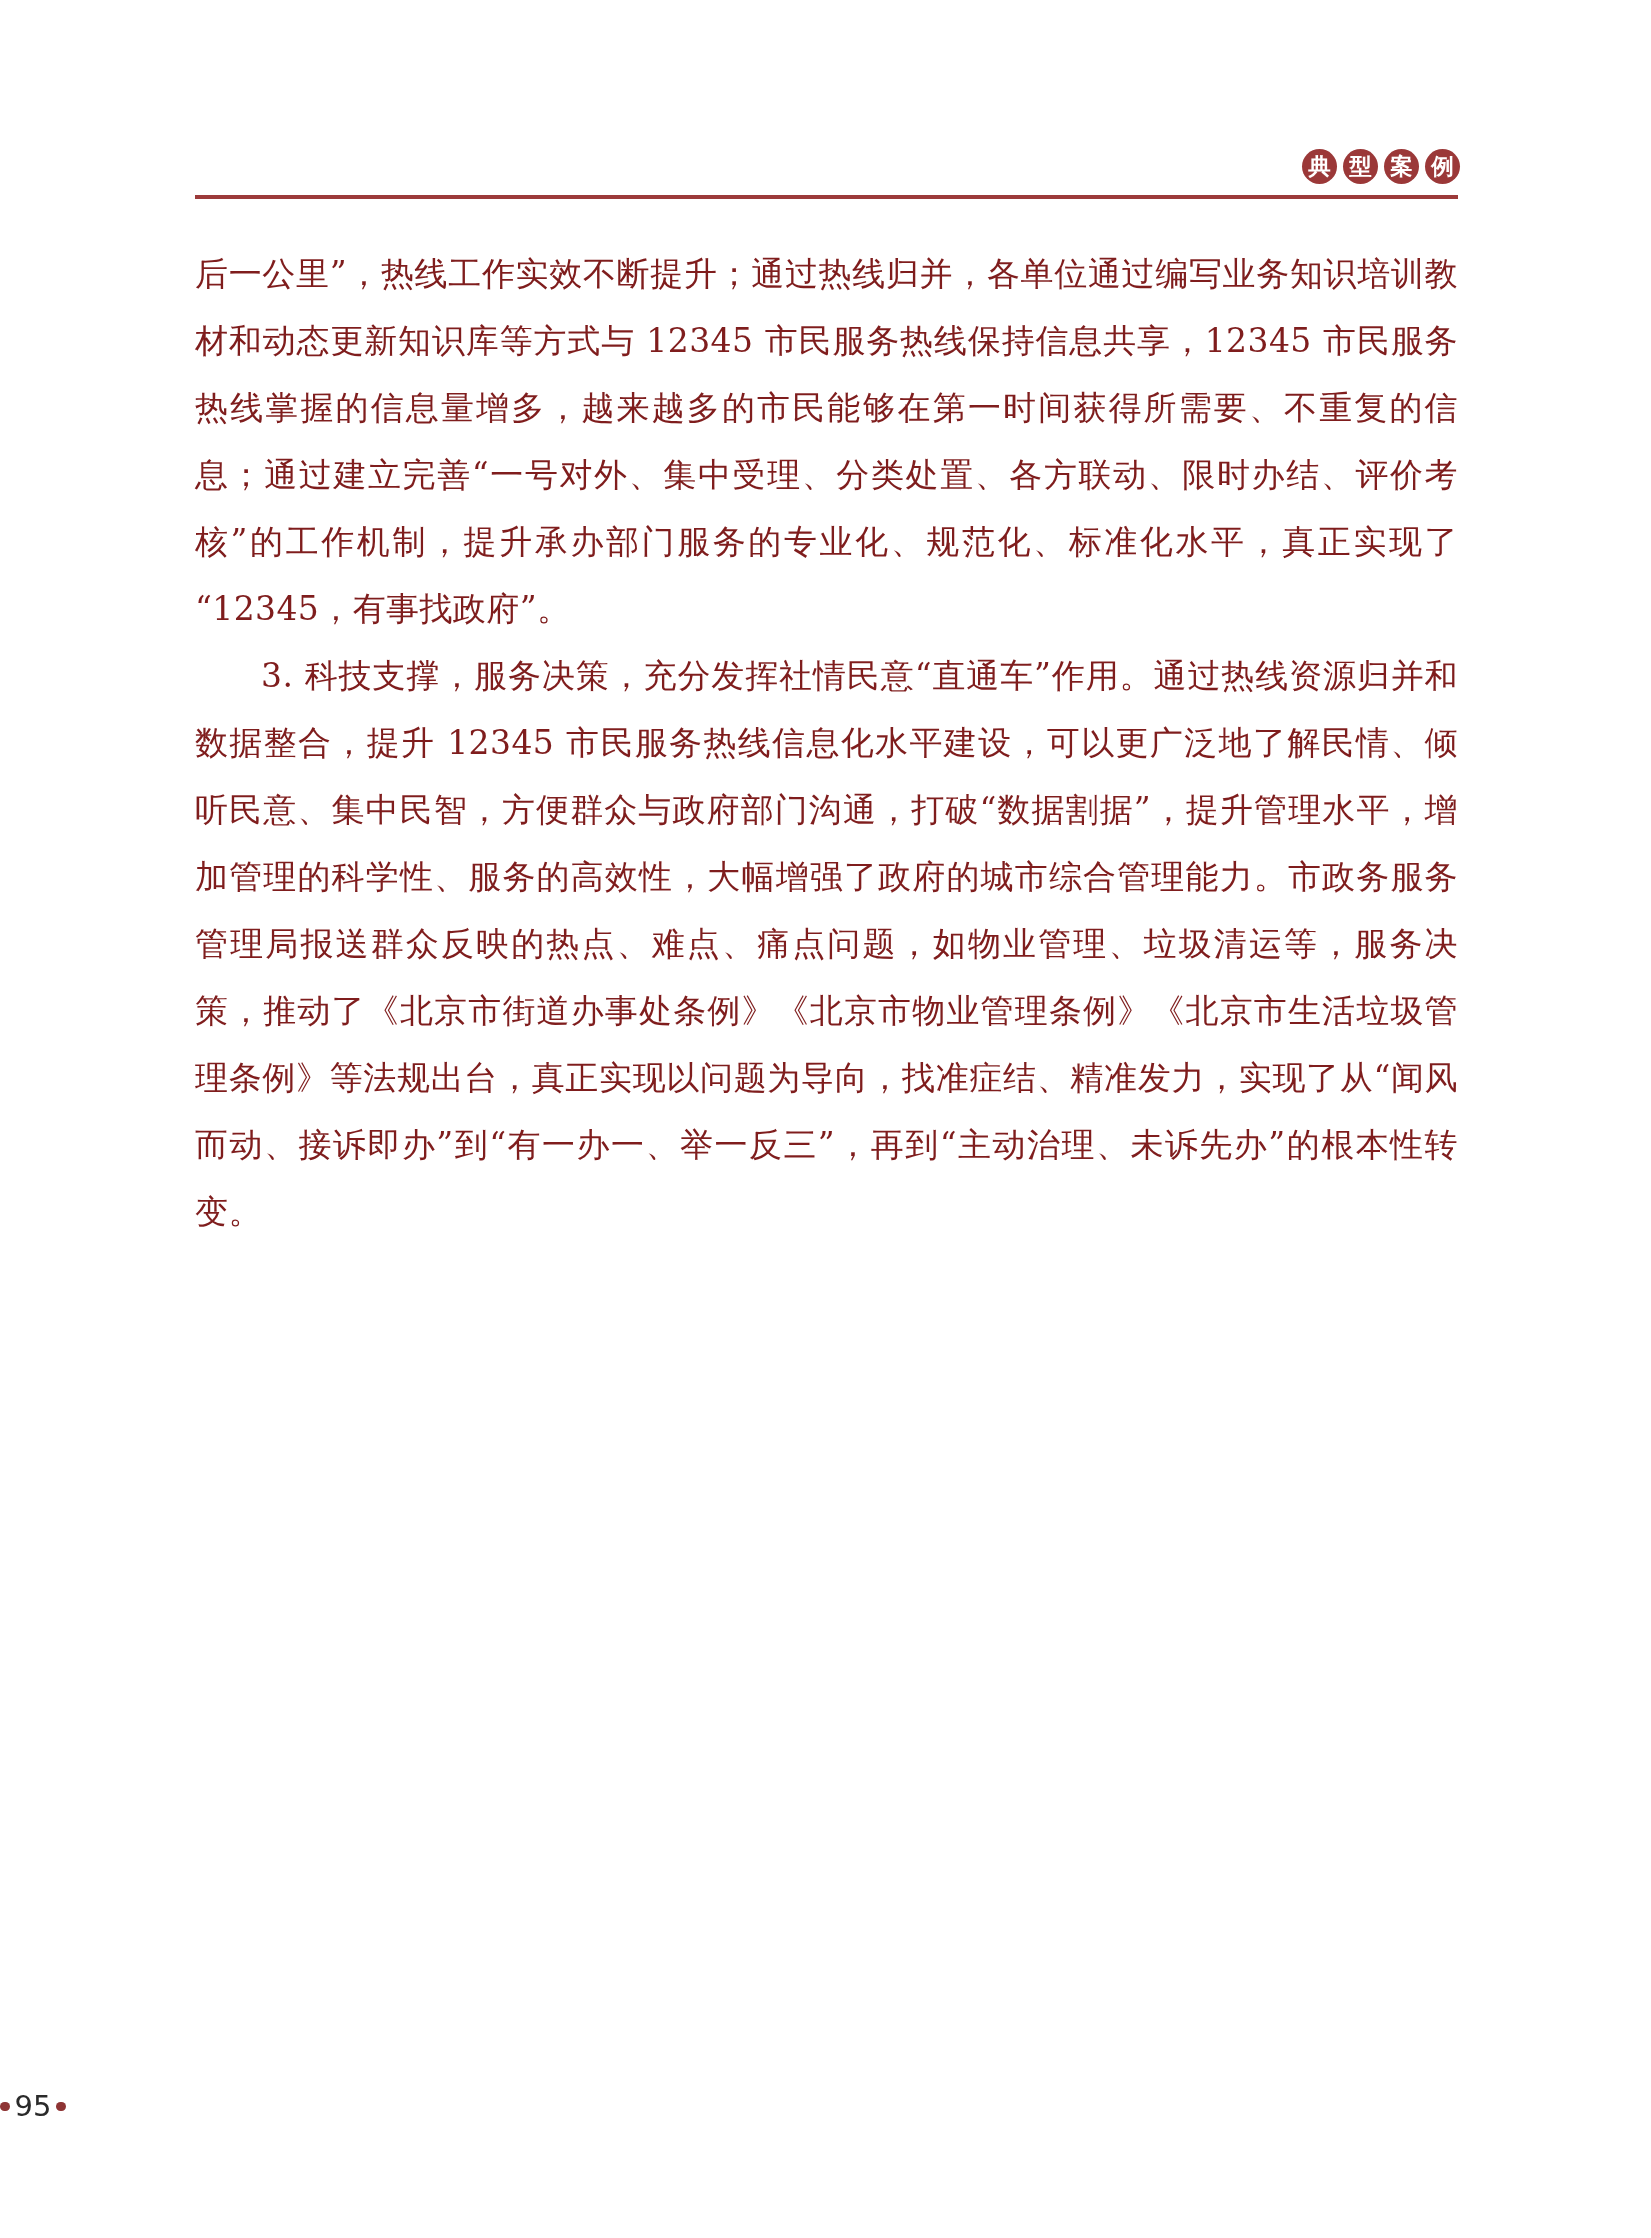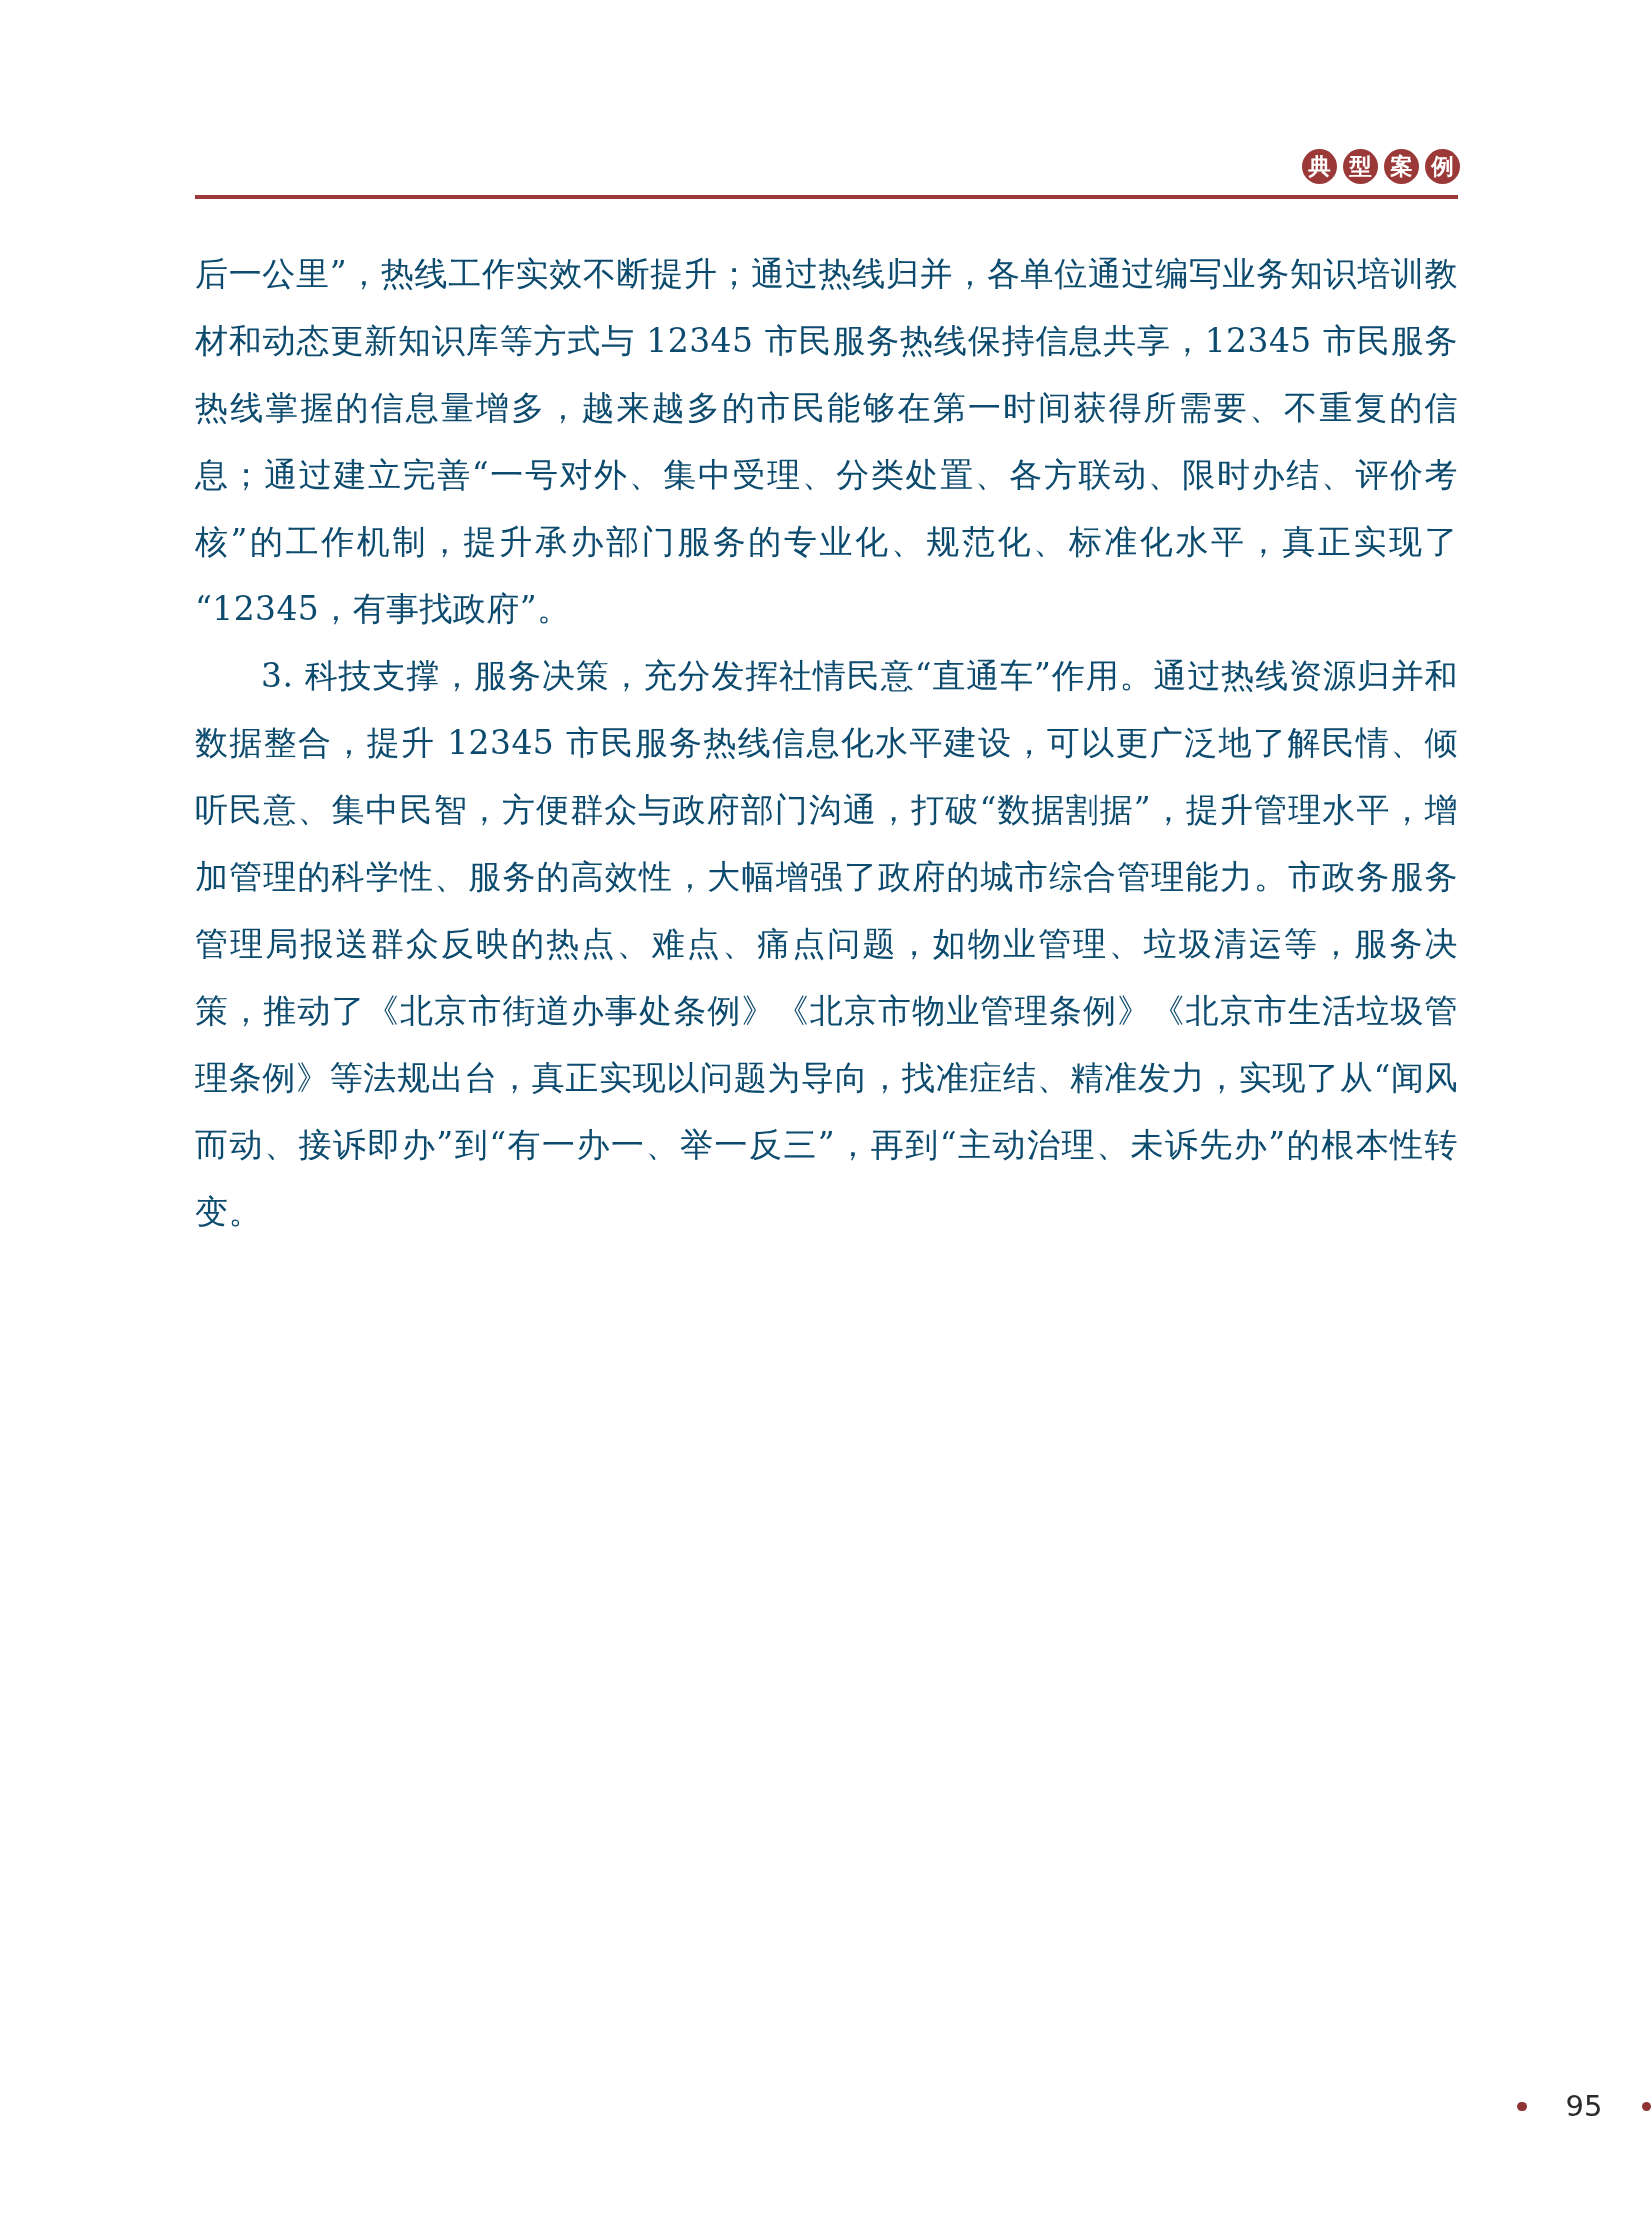--- a/index.html
+++ b/index.html
@@ -42,35 +42,35 @@
     width: 1263px;
     height: 4.3px;
   }
   .body-text {
     position: absolute;
     left: 195px;
     top: 240px;
     width: 1263px;
     font-size: 33px;
     line-height: 67px;
-    color: #0c4a6e;
+    color: #7f1d1d;
     text-align: justify;
     letter-spacing: 0.4px;
   }
   .para { margin: 0; }
   .para.indent { text-indent: 66px; }
   .footer {
     position: absolute;
     top: 2092px;
     left: 0;
     width: 100%;
     display: flex;
-    justify-content: flex-end;
+    justify-content: flex-start;
     align-items: center;
-    gap: 39px;
+    gap: 5px;
   }
   .footer-dot {
     width: 9.5px;
     height: 9.5px;
     border-radius: 50%;
   }
   .page-number {
     font-size: 29px;
     line-height: 1;
     color: #2a2a2a;

